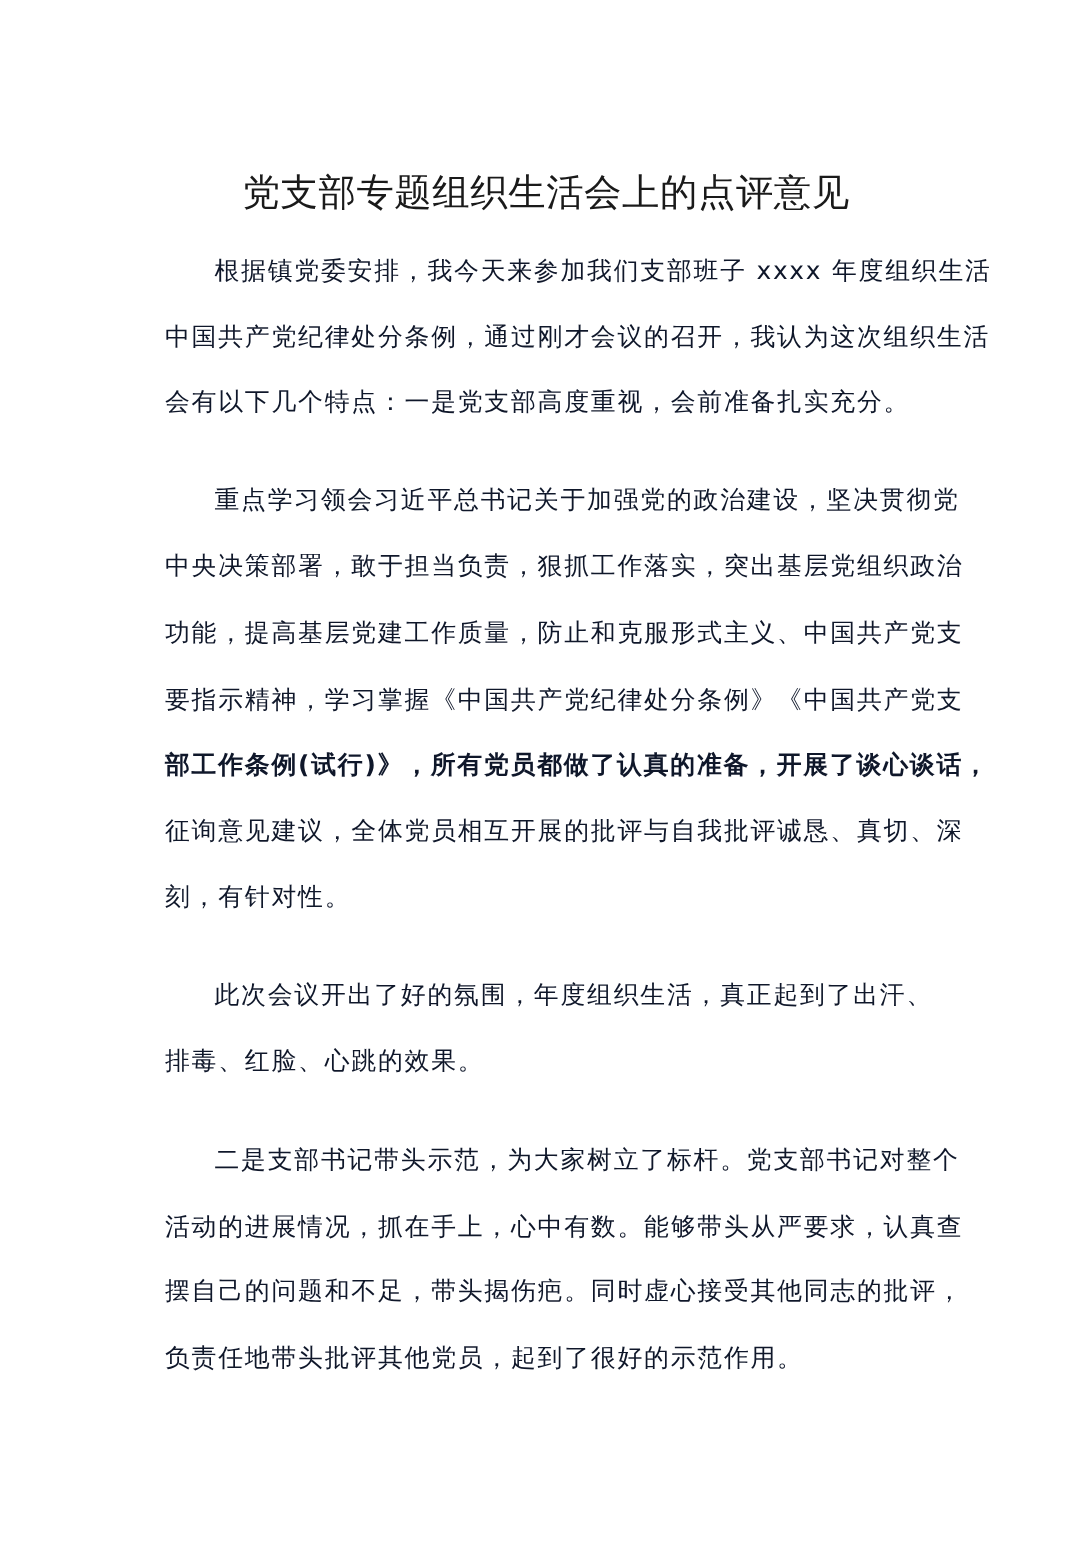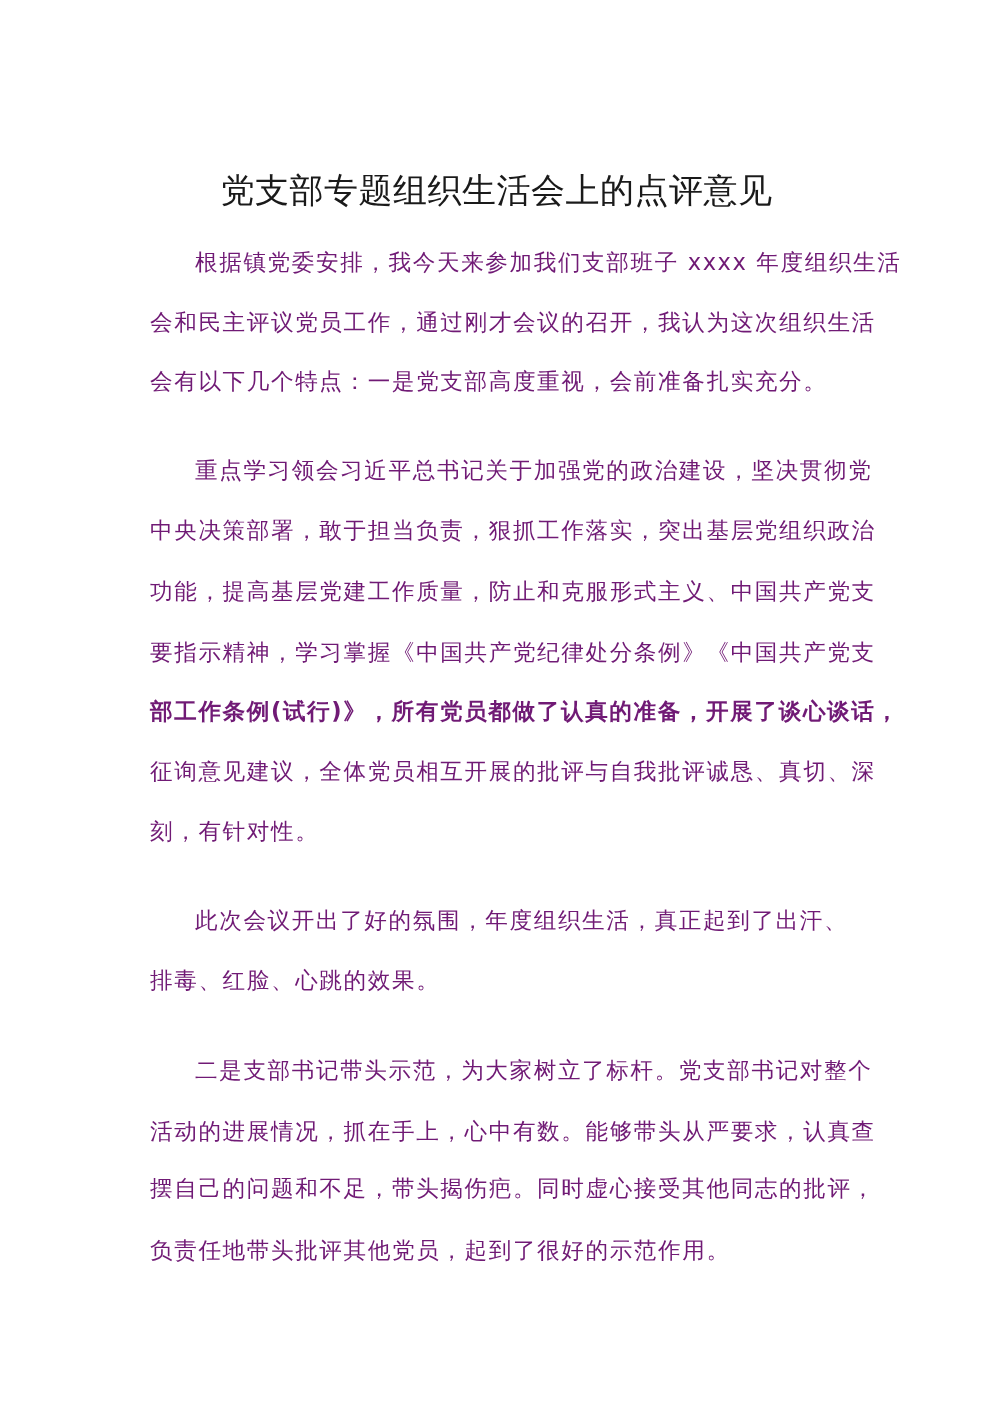--- a/index.html
+++ b/index.html
@@ -10,21 +10,21 @@
     body {
       width: 993px;
       height: 1404px;
       position: relative;
       overflow: hidden;
       font-family: "DejaVu Serif", "Liberation Serif", serif;
       color: #1a1a1a;
     }
     .page {
       position: absolute;
-      left: 0; top: 15px;
+      left: 0; top: 0;
       width: 993px; height: 1362px;
       background: #ffffff;
     }
     .title {
       position: absolute;
       left: 0;
       width: 993px;
       top: 126px;
       text-align: center;
       font-size: 34px;
@@ -32,37 +32,37 @@
       font-weight: normal;
       letter-spacing: 0.5px;
       color: #1a1a1a;
       white-space: nowrap;
     }
     .line {
       position: absolute;
       left: 150px;
       font-size: 22.6px;
       line-height: 30px;
-      color: #701a75;
+      color: #0f172a;
       white-space: nowrap;
       font-family: "DejaVu Sans", "Liberation Sans", sans-serif;
       letter-spacing: 1.6px;
     }
     .indent { left: 195px; }
   </style>
 </head>
 <body>
 
 <div class="page">
 
   <h1 class="title">党支部专题组织生活会上的点评意见</h1>
 
   <div>
     <div class="line indent" style="top:232px;">根据镇党委安排，我今天来参加我们支部班子 xxxx 年度组织生活</div>
-    <div class="line" style="top:292px;">会和民主评议党员工作，通过刚才会议的召开，我认为这次组织生活</div>
+    <div class="line" style="top:292px;">中国共产党纪律处分条例，通过刚才会议的召开，我认为这次组织生活</div>
     <div class="line" style="top:351px;">会有以下几个特点：一是党支部高度重视，会前准备扎实充分。</div>
   </div>
 
   <div>
     <div class="line indent" style="top:440px;">重点学习领会习近平总书记关于加强党的政治建设，坚决贯彻党</div>
     <div class="line" style="top:500px;">中央决策部署，敢于担当负责，狠抓工作落实，突出基层党组织政治</div>
     <div class="line" style="top:561px;">功能，提高基层党建工作质量，防止和克服形式主义、中国共产党支</div>
     <div class="line" style="top:622px;">要指示精神，学习掌握《中国共产党纪律处分条例》《中国共产党支</div>
     <div class="line" style="top:681px;font-weight:bold;">部工作条例(试行)》，所有党员都做了认真的准备，开展了谈心谈话，</div>
     <div class="line" style="top:741px;">征询意见建议，全体党员相互开展的批评与自我批评诚恳、真切、深</div>

